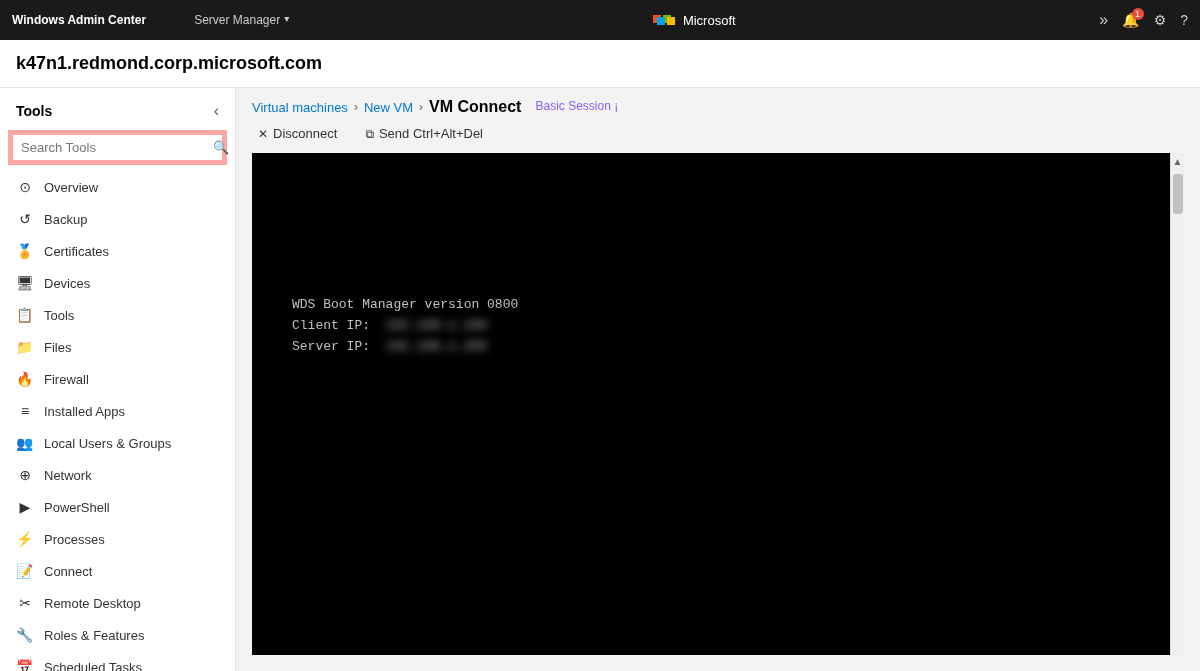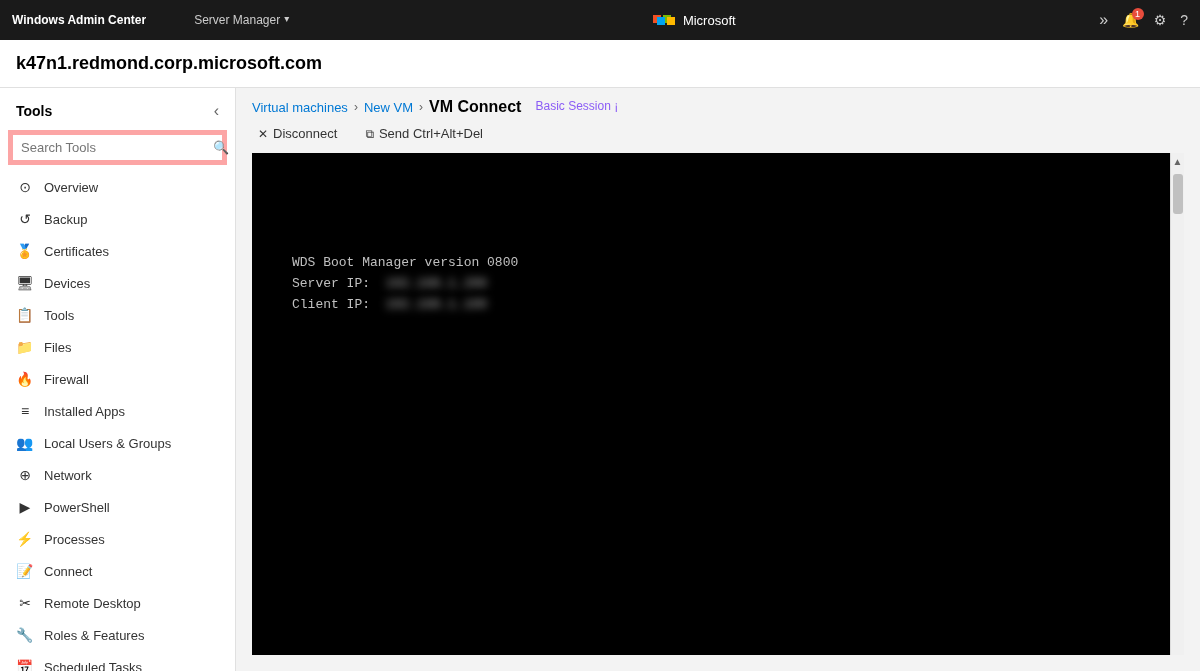--- a/index.html
+++ b/index.html
@@ -93,21 +93,21 @@
     .toolbar-btn-icon { font-size: 12px; }
 
     
     .vm-console {
       flex: 1; background: #000; margin: 0 16px 16px 16px;
       display: flex; align-items: flex-start; justify-content: flex-start;
       position: relative; overflow: hidden;
     }
     .vm-console-text {
       color: #c0c0c0; font-family: 'Courier New', monospace; font-size: 13px;
-      padding: 100px 40px; line-height: 1.6;
+      padding: 100px 40px; line-height: 1.6; margin-top: 42px;
     }
     .vm-line { white-space: pre; }
     .vm-blurred { filter: blur(4px); display: inline; }
 
     
     .right-scrollbar {
       width: 14px; background: #f0f0f0; border-left: 1px solid #ddd; flex-shrink: 0;
       display: flex; flex-direction: column; align-items: center;
     }
     .right-scrollbar-arrow { font-size: 10px; color: #666; padding: 3px 0; cursor: pointer; }
@@ -252,22 +252,22 @@
       </button>
       <button class="toolbar-btn">
         <span class="toolbar-btn-icon">⧉</span>
         <span>Send Ctrl+Alt+Del</span>
       </button>
     </div>
 
     <div class="vm-console">
       <div class="vm-console-text">
         <div class="vm-line">WDS Boot Manager version 0800</div>
+        <div class="vm-line">Client IP:  <span class="vm-blurred">192.168.1.100</span></div>
         <div class="vm-line">Server IP:  <span class="vm-blurred">192.168.1.200</span></div>
-        <div class="vm-line">Client IP:  <span class="vm-blurred">192.168.1.100</span></div>
         <div class="vm-line">&nbsp;</div>
       </div>
 
       <div class="right-scrollbar" style="position:absolute;right:0;top:0;bottom:0;">
         <span class="right-scrollbar-arrow">▲</span>
         <div class="right-scrollbar-thumb"></div>
       </div>
     </div>
   </div>
 </div>

